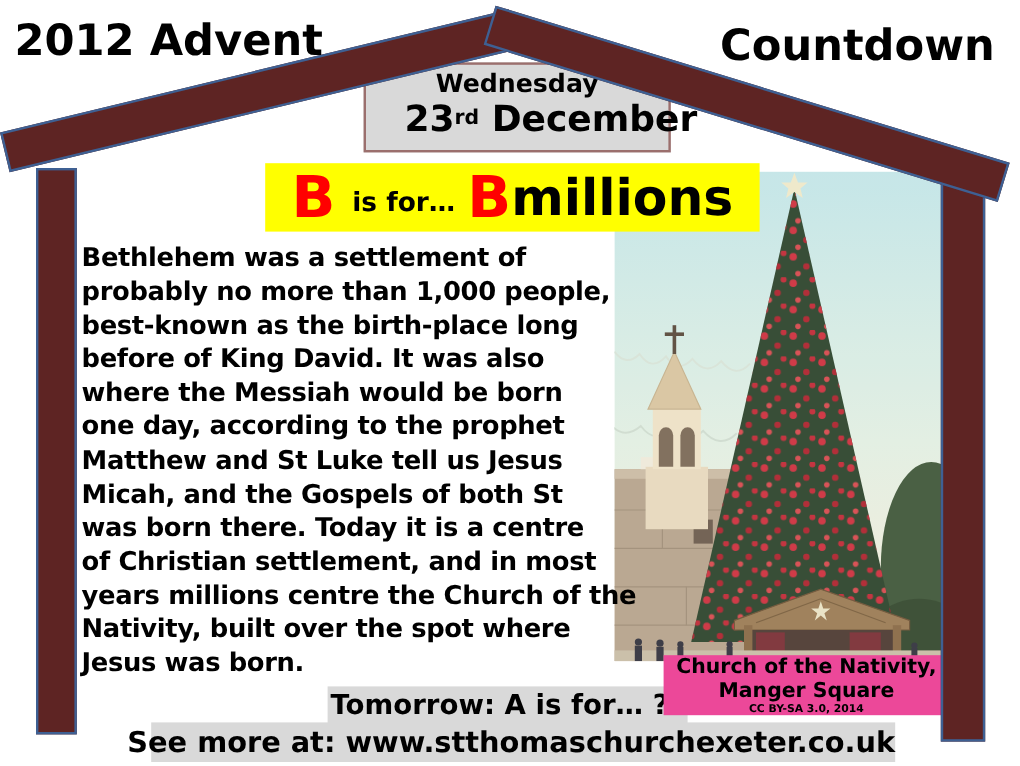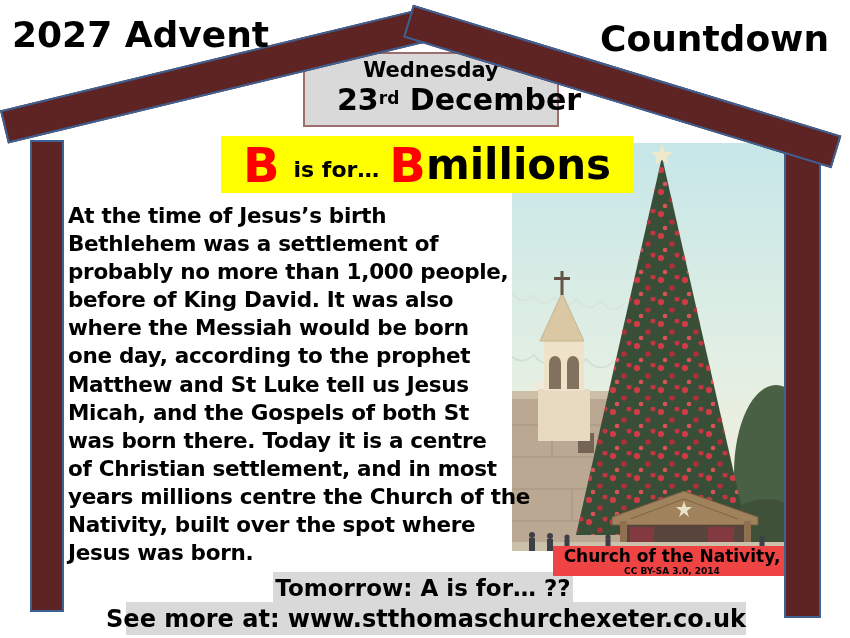--- a/index.html
+++ b/index.html
@@ -43,21 +43,21 @@
   .hl-rest{color:var(--text-black);font-size:42px;font-weight:bold;line-height:1;}
 
   
   .body-text{position:absolute;left:68px;top:202px;z-index:2;color:var(--text-black);}
   .body-text div{font-size:21.5px;font-weight:bold;line-height:28.1px;letter-spacing:-0.3px;white-space:nowrap;}
 
   
   .photo{position:absolute;left:512px;top:143px;width:278px;height:408px;z-index:1;}
 
   
-  .caption{position:absolute;left:553px;top:546px;width:238px;background:#ef4444;z-index:3;
+  .caption{position:absolute;left:553px;top:546px;width:238px;background:#ec4899;z-index:3;
     text-align:center;color:var(--text-black);}
   .caption .cap-line{font-size:17px;font-weight:bold;line-height:20px;white-space:nowrap;}
   .caption .credit{font-size:9px;font-weight:bold;line-height:10px;}
 
   
   .tomorrow-box{position:absolute;left:273px;top:572px;width:300px;height:31px;background:var(--grey-box);
     z-index:2;display:flex;align-items:center;justify-content:center;}
   .tomorrow-box span{font-size:23px;font-weight:bold;color:var(--text-black);white-space:nowrap;}
   .footer-bar{position:absolute;left:126px;top:602px;width:620px;height:33px;background:var(--grey-box);
     z-index:2;display:flex;align-items:center;justify-content:flex-end;}
@@ -66,39 +66,39 @@
 </head>
 <body>
 
 <div class="slide">
 
   <div class="pillar pillar-left"></div>
   <div class="pillar pillar-right"></div>
   <div class="beam beam-left"></div>
   <div class="beam beam-right"></div>
 
-  <div class="title-left">2027 Advent</div>
+  <div class="title-left">2012 Advent</div>
   <div class="title-right">Countdown</div>
 
   <div class="date-box">
     <div class="date-weekday">Wednesday</div>
     <div class="date-main"><span>23</span><sup>rd</sup>&nbsp;<span>December</span></div>
   </div>
 
   <div class="headline">
     <span class="hl-big-red">B</span>
     <span class="hl-mid">is for…</span>
     <span class="hl-big-red">B</span>
     <span class="hl-rest">millions</span>
   </div>
 
   <div class="body-text">
-    <div>At the time of Jesus’s birth</div>
     <div>Bethlehem was a settlement of</div>
     <div>probably no more than 1,000 people,</div>
+    <div>best-known as the birth-place long</div>
     <div>before of King David. It was also</div>
     <div>where the Messiah would be born</div>
     <div>one day, according to the prophet</div>
     <div>Matthew and St Luke tell us Jesus</div>
     <div>Micah, and the Gospels of both St</div>
     <div>was born there. Today it is a centre</div>
     <div>of Christian settlement, and in most</div>
     <div>years millions centre the Church of the</div>
     <div>Nativity, built over the spot where</div>
     <div>Jesus was born.</div>
@@ -173,20 +173,21 @@
       <circle cx="96" cy="394" r="2.6"></circle>
         <rect x="93.5" y="396" width="5" height="12"></rect>
       <circle cx="250" cy="395" r="2.6"></circle>
         <rect x="247.5" y="397" width="5" height="11"></rect>
     </g>
     <rect width="278" height="408" fill="#ffffff" opacity="0.05"></rect>
   </svg>
 
   <div class="caption">
     <div class="cap-line">Church of the Nativity,</div>
+    <div class="cap-line">Manger Square</div>
     <div class="credit">CC BY-SA 3.0, 2014</div>
   </div>
 
   <div class="tomorrow-box">
     <span>Tomorrow: A is for… ??</span>
   </div>
 
   <div class="footer-bar">
     <span>See more at: www.stthomaschurchexeter.co.uk</span>
   </div>

